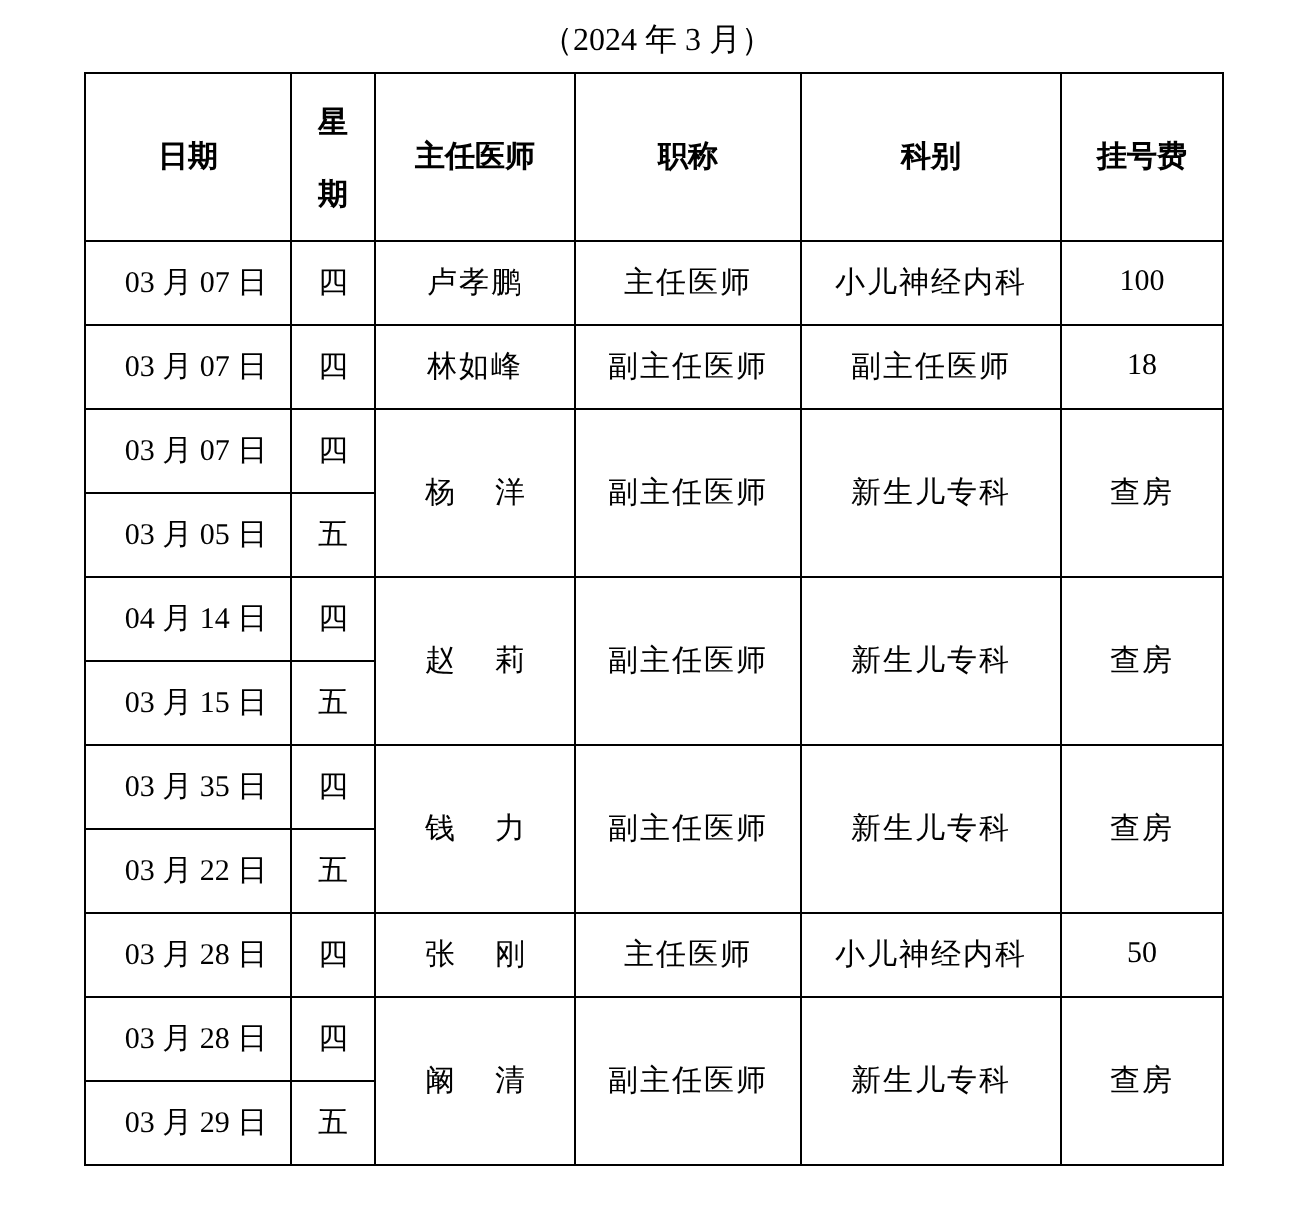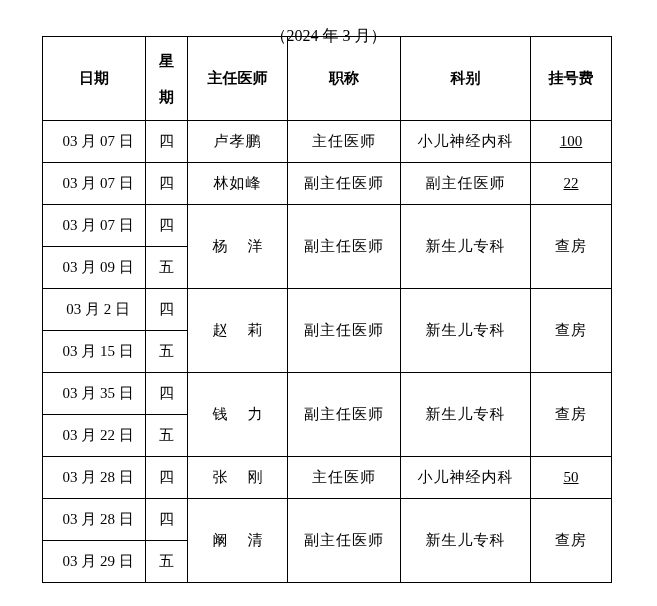--- a/index.html
+++ b/index.html
@@ -1,22 +1,22 @@
 <!DOCTYPE html>
 <html><head>
   <meta charset="utf-8">
   <style>
     html, body { margin: 0; padding: 0; background: #ffffff; }
     body { width: 657px; height: 606px; position: relative; font-family: "DejaVu Serif", "Liberation Serif", serif; color: #000; }
-    .caption { position: absolute; left: 0; top: 26px; width: 657px; text-align: center; font-size: 16px; font-family: "Liberation Serif", "DejaVu Serif", serif; }
+    .caption { position: absolute; left: 0; top: 10px; width: 657px; text-align: center; font-size: 16px; font-family: "Liberation Serif", "DejaVu Serif", serif; }
     table.sched { position: absolute; left: 42px; top: 36px; border-collapse: collapse; table-layout: fixed; }
     table.sched td, table.sched th { border: 1.5px solid #000; padding: 0; text-align: center; vertical-align: middle; font-size: 15px; }
     table.sched th { font-weight: bold; font-size: 15px; height: 83px; }
     table.sched td { height: 41px; }
-    .num { font-family: "Liberation Serif", "DejaVu Serif", serif; font-size: 16px; text-decoration: underline; }
+    .num { font-family: "Liberation Serif", "DejaVu Serif", serif; font-size: 16px; }
     .date { text-align: right; padding-left: 8px !important; font-family: "Liberation Serif", "DejaVu Serif", serif; font-size: 16px; white-space: nowrap; }
     .week-hdr span { display: block; line-height: 36px; }
     .spaced { letter-spacing: 1px; }
     .name2 { letter-spacing: 20px; padding-left: 20px !important; }
   </style>
 </head>
 <body>
 
 <div class="caption">（2024 年 3 月）</div>
 
@@ -50,36 +50,36 @@
       <td class="spaced">主任医师</td>
       <td class="spaced">小儿神经内科</td>
       <td class="num">100</td>
     </tr>
     <tr>
       <td class="date">03 月 07 日</td>
       <td>四</td>
       <td class="spaced">林如峰</td>
       <td class="spaced">副主任医师</td>
       <td class="spaced">副主任医师</td>
-      <td class="num">22</td>
+      <td class="num">18</td>
     </tr>
     <tr>
       <td class="date">03 月 07 日</td>
       <td>四</td>
       <td class="name2" rowspan="2">杨洋</td>
       <td class="spaced" rowspan="2">副主任医师</td>
       <td class="spaced" rowspan="2">新生儿专科</td>
       <td class="spaced" rowspan="2">查房</td>
     </tr>
     <tr>
-      <td class="date">03 月 09 日</td>
+      <td class="date">03 月 05 日</td>
       <td>五</td>
     </tr>
     <tr>
-      <td class="date">03 月 2 日</td>
+      <td class="date">04 月 14 日</td>
       <td>四</td>
       <td class="name2" rowspan="2">赵莉</td>
       <td class="spaced" rowspan="2">副主任医师</td>
       <td class="spaced" rowspan="2">新生儿专科</td>
       <td class="spaced" rowspan="2">查房</td>
     </tr>
     <tr>
       <td class="date">03 月 15 日</td>
       <td>五</td>
     </tr>

